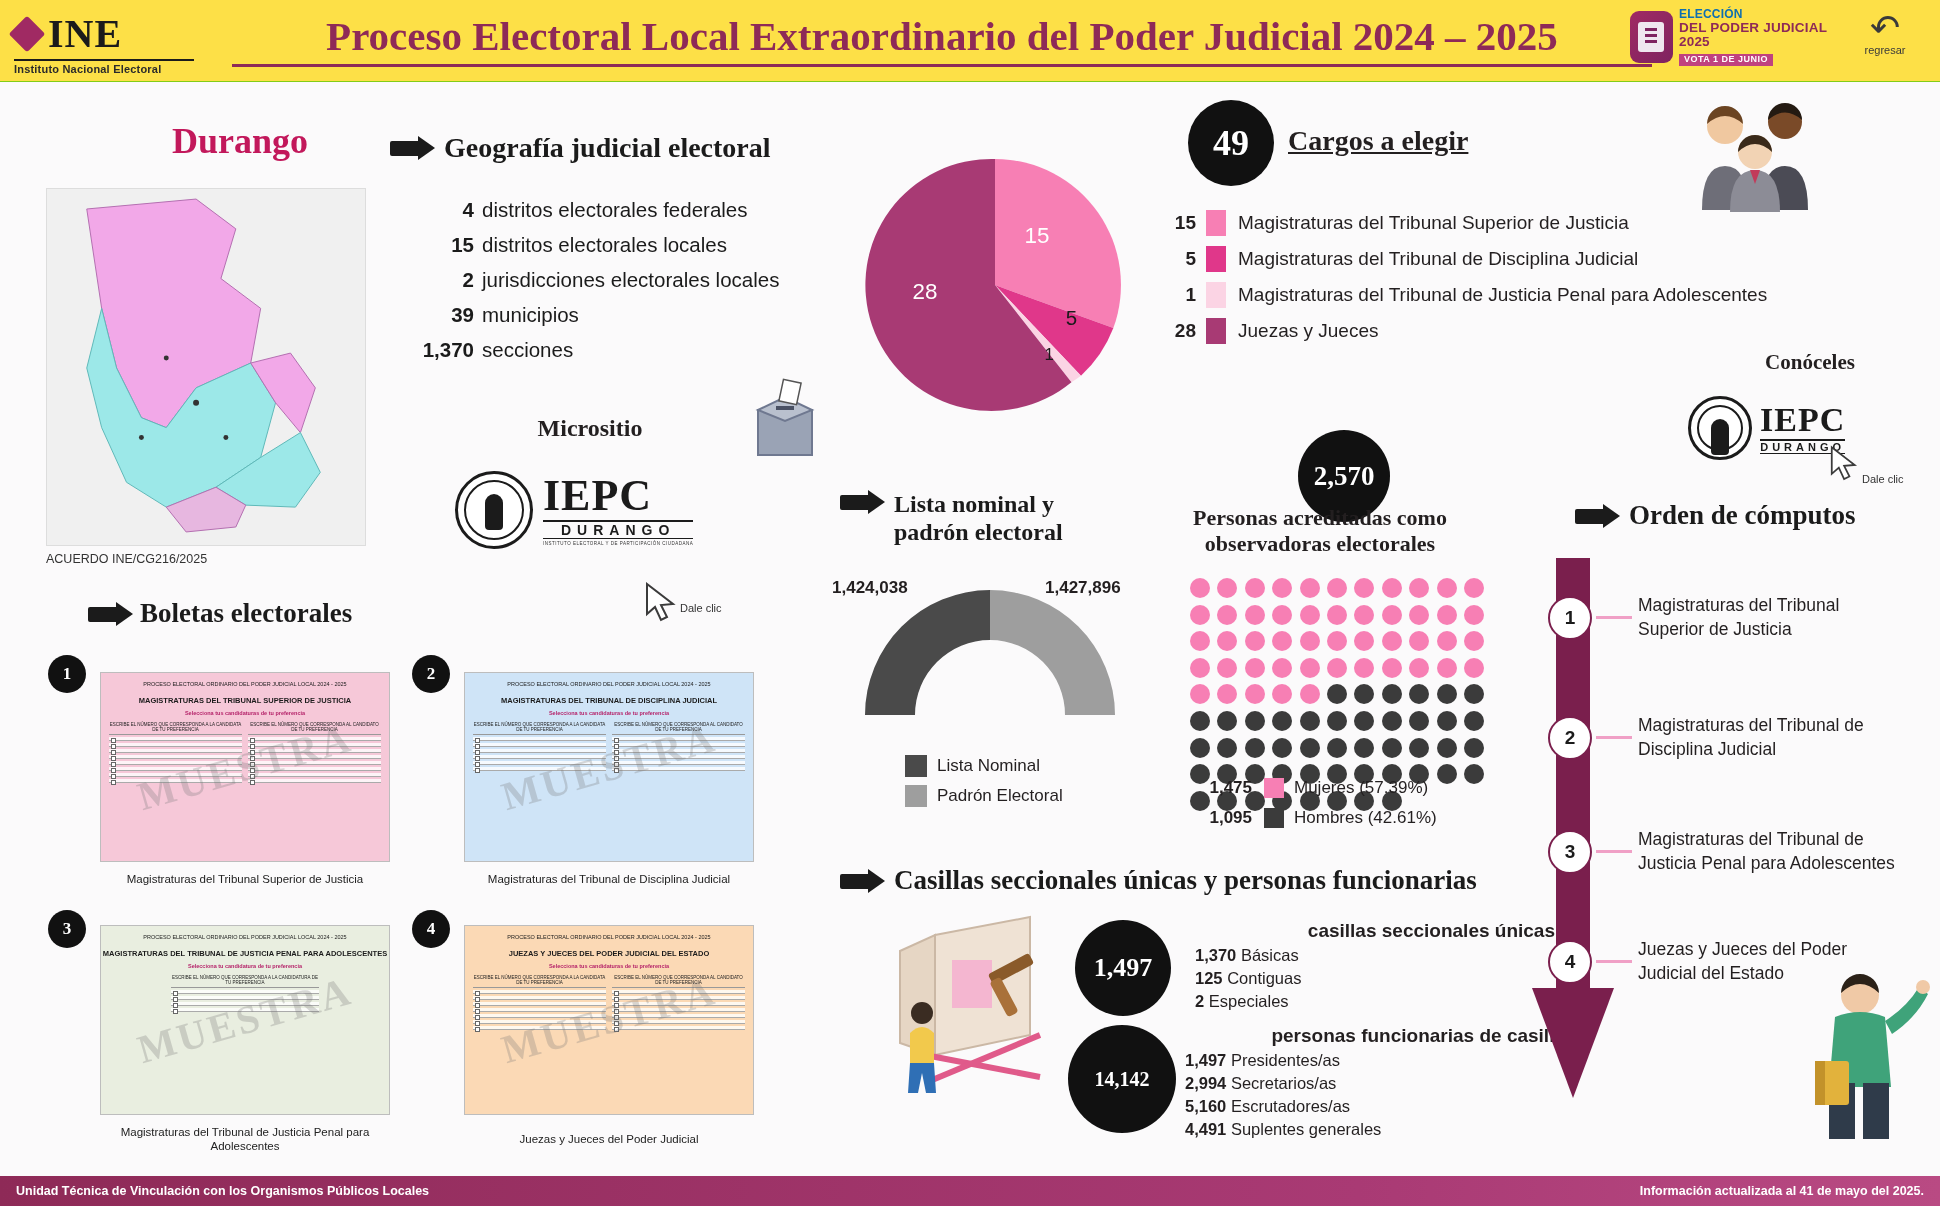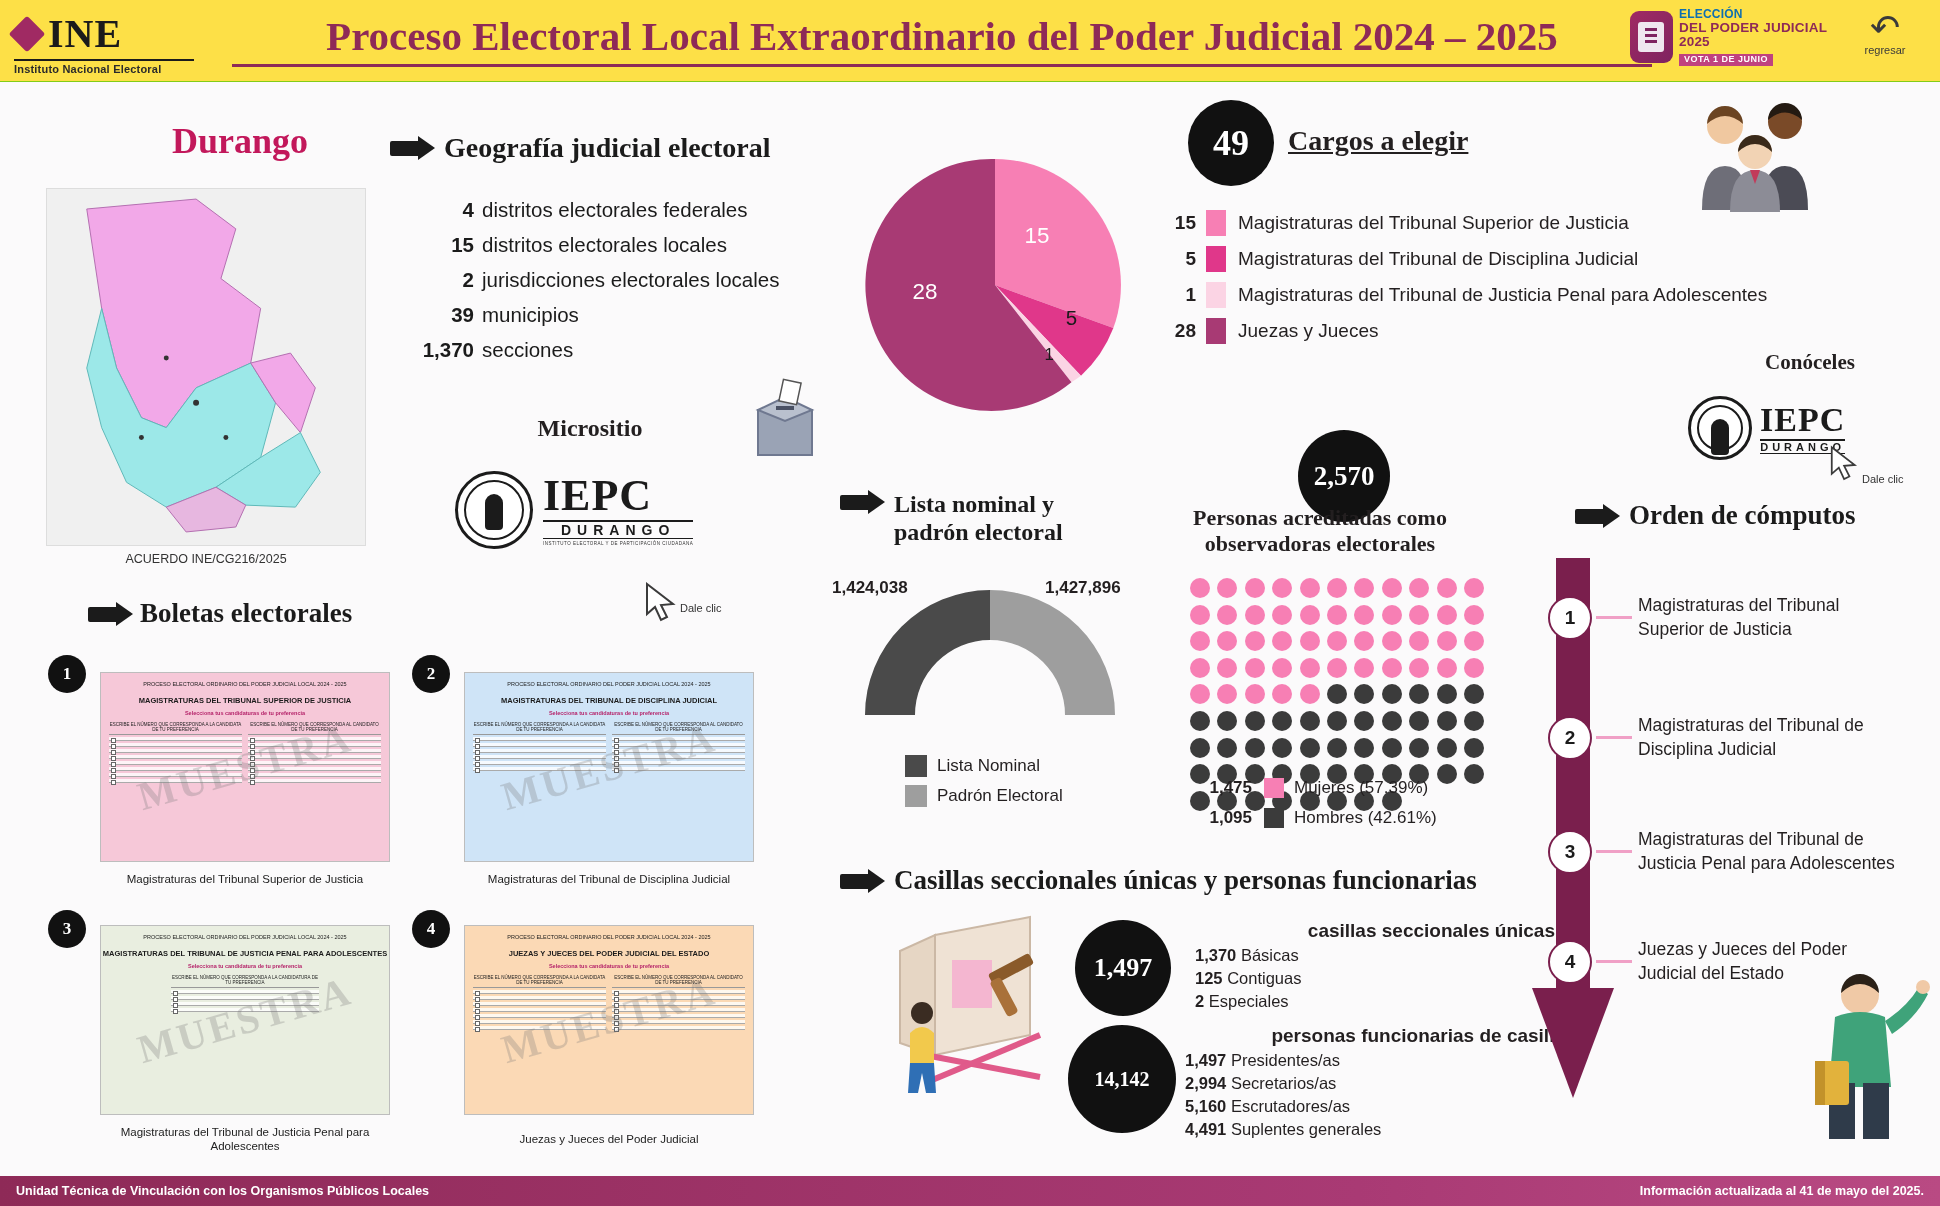--- a/index.html
+++ b/index.html
@@ -78,21 +78,21 @@
   .durango-title {
     position:absolute; left:110px; top:120px; width:260px; text-align:center;
     font-family:"Liberation Serif", serif; font-weight:bold; font-size:36px; color:#c2185b;
   }
   .map-box {
     position:absolute; left:46px; top:188px; width:320px; height:358px;
     background:#f2f2f2; border:1px solid #ddd;
   }
   .map-svg { width:100%; height:100%; display:block; }
   .map-caption {
-    position:absolute; left:46px; top:552px; width:320px; text-align:center;
+    position:absolute; left:46px; top:552px; width:320px; text-align:left;
     font-size:12.5px; color:#333;
   }
 
   .boletas-head { position:absolute; left:88px; top:598px; display:flex; align-items:center; gap:6px; }
   .boletas-head .sec-title { font-size:27px; }
 
   .ballot { position:absolute; width:290px; height:190px; border:1px solid #bdbdbd; }
   .ballot .bt-title { text-align:center; font-size:7.5px; font-weight:bold; color:#1b1b1b; padding-top:8px; line-height:1.25; }
   .ballot .bt-instr { text-align:center; font-size:5.5px; color:#b5236a; margin-top:5px; font-weight:bold; }
   .ballot .bt-cols { display:flex; gap:6px; padding:6px 8px 0 8px; }

